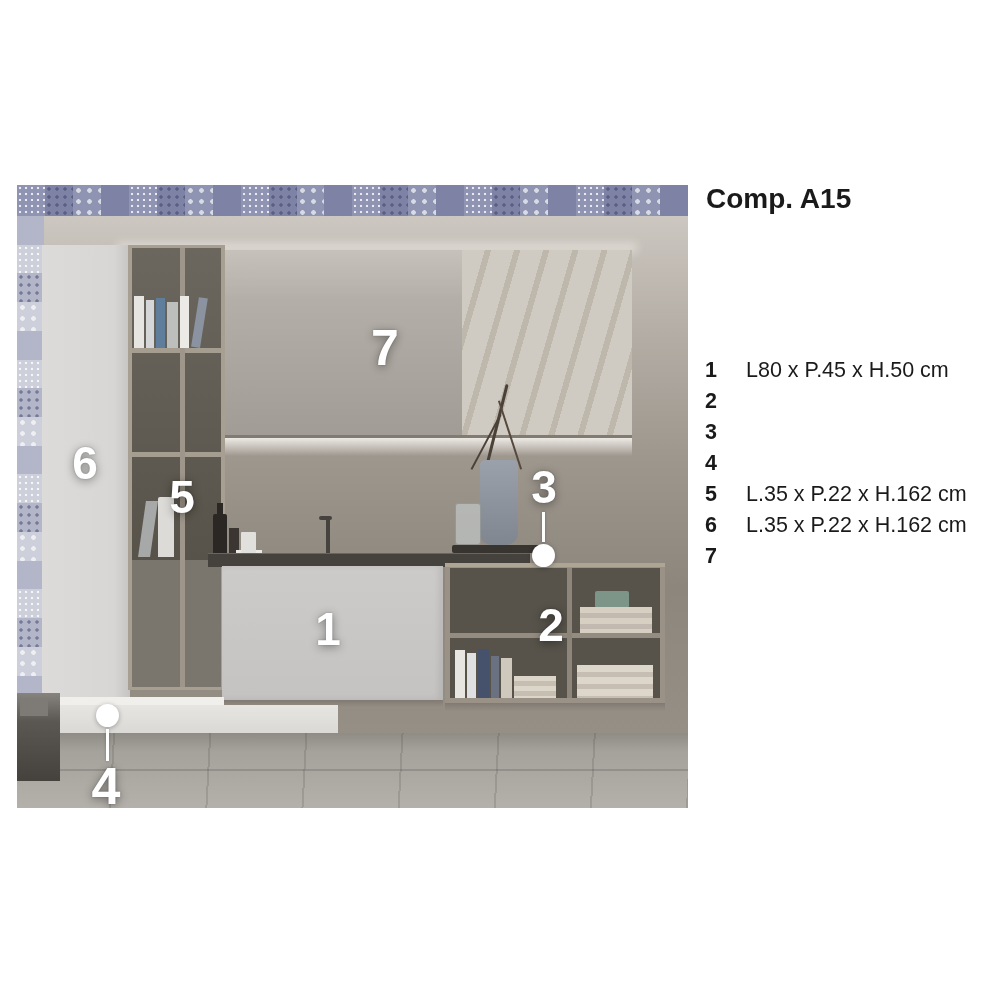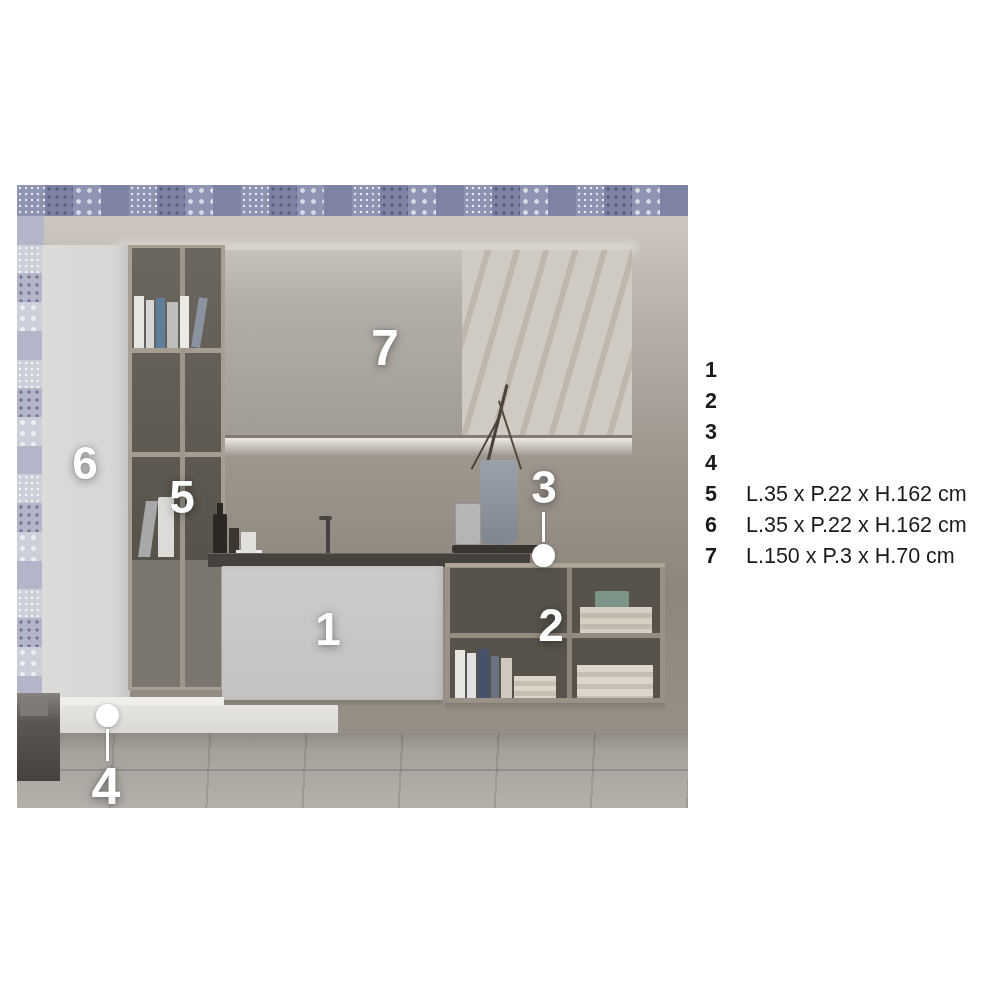--- a/index.html
+++ b/index.html
@@ -241,40 +241,41 @@
   <div class="mk-line" style="left:525px;top:327px;height:30px;"></div>
   <div class="mk-dot" style="left:515px;top:359px;"></div>
   <div class="marker" style="left:311px;top:444px;">1</div>
   <div class="marker" style="left:534px;top:440px;">2</div>
   <div class="mk-dot" style="left:79px;top:519px;"></div>
   <div class="mk-line" style="left:89px;top:544px;height:32px;"></div>
   <div class="marker" style="left:89px;top:601px;font-size:52px;">4</div>
 </div>
 
 <div class="panel-title">
+  <div>Comp. A15</div>
 </div>
 
 <div class="specs">
   <div class="spec-row">
     <span class="spec-code">1</span>
+    <span class="spec-desc">L80 x P.45 x H.50 cm</span>
   </div>
   <div class="spec-row">
     <span class="spec-code">2</span>
   </div>
   <div class="spec-row">
     <span class="spec-code">3</span>
   </div>
   <div class="spec-row">
     <span class="spec-code">4</span>
   </div>
   <div class="spec-row">
     <span class="spec-code">5</span>
     <span class="spec-desc">L.35 x P.22 x H.162 cm</span>
   </div>
   <div class="spec-row">
     <span class="spec-code">6</span>
     <span class="spec-desc">L.35 x P.22 x H.162 cm</span>
   </div>
   <div class="spec-row">
     <span class="spec-code">7</span>
-    <span class="spec-desc">L.150 x P.3 x H.70 cm</span>
   </div>
 </div>
 
 </body></html>

